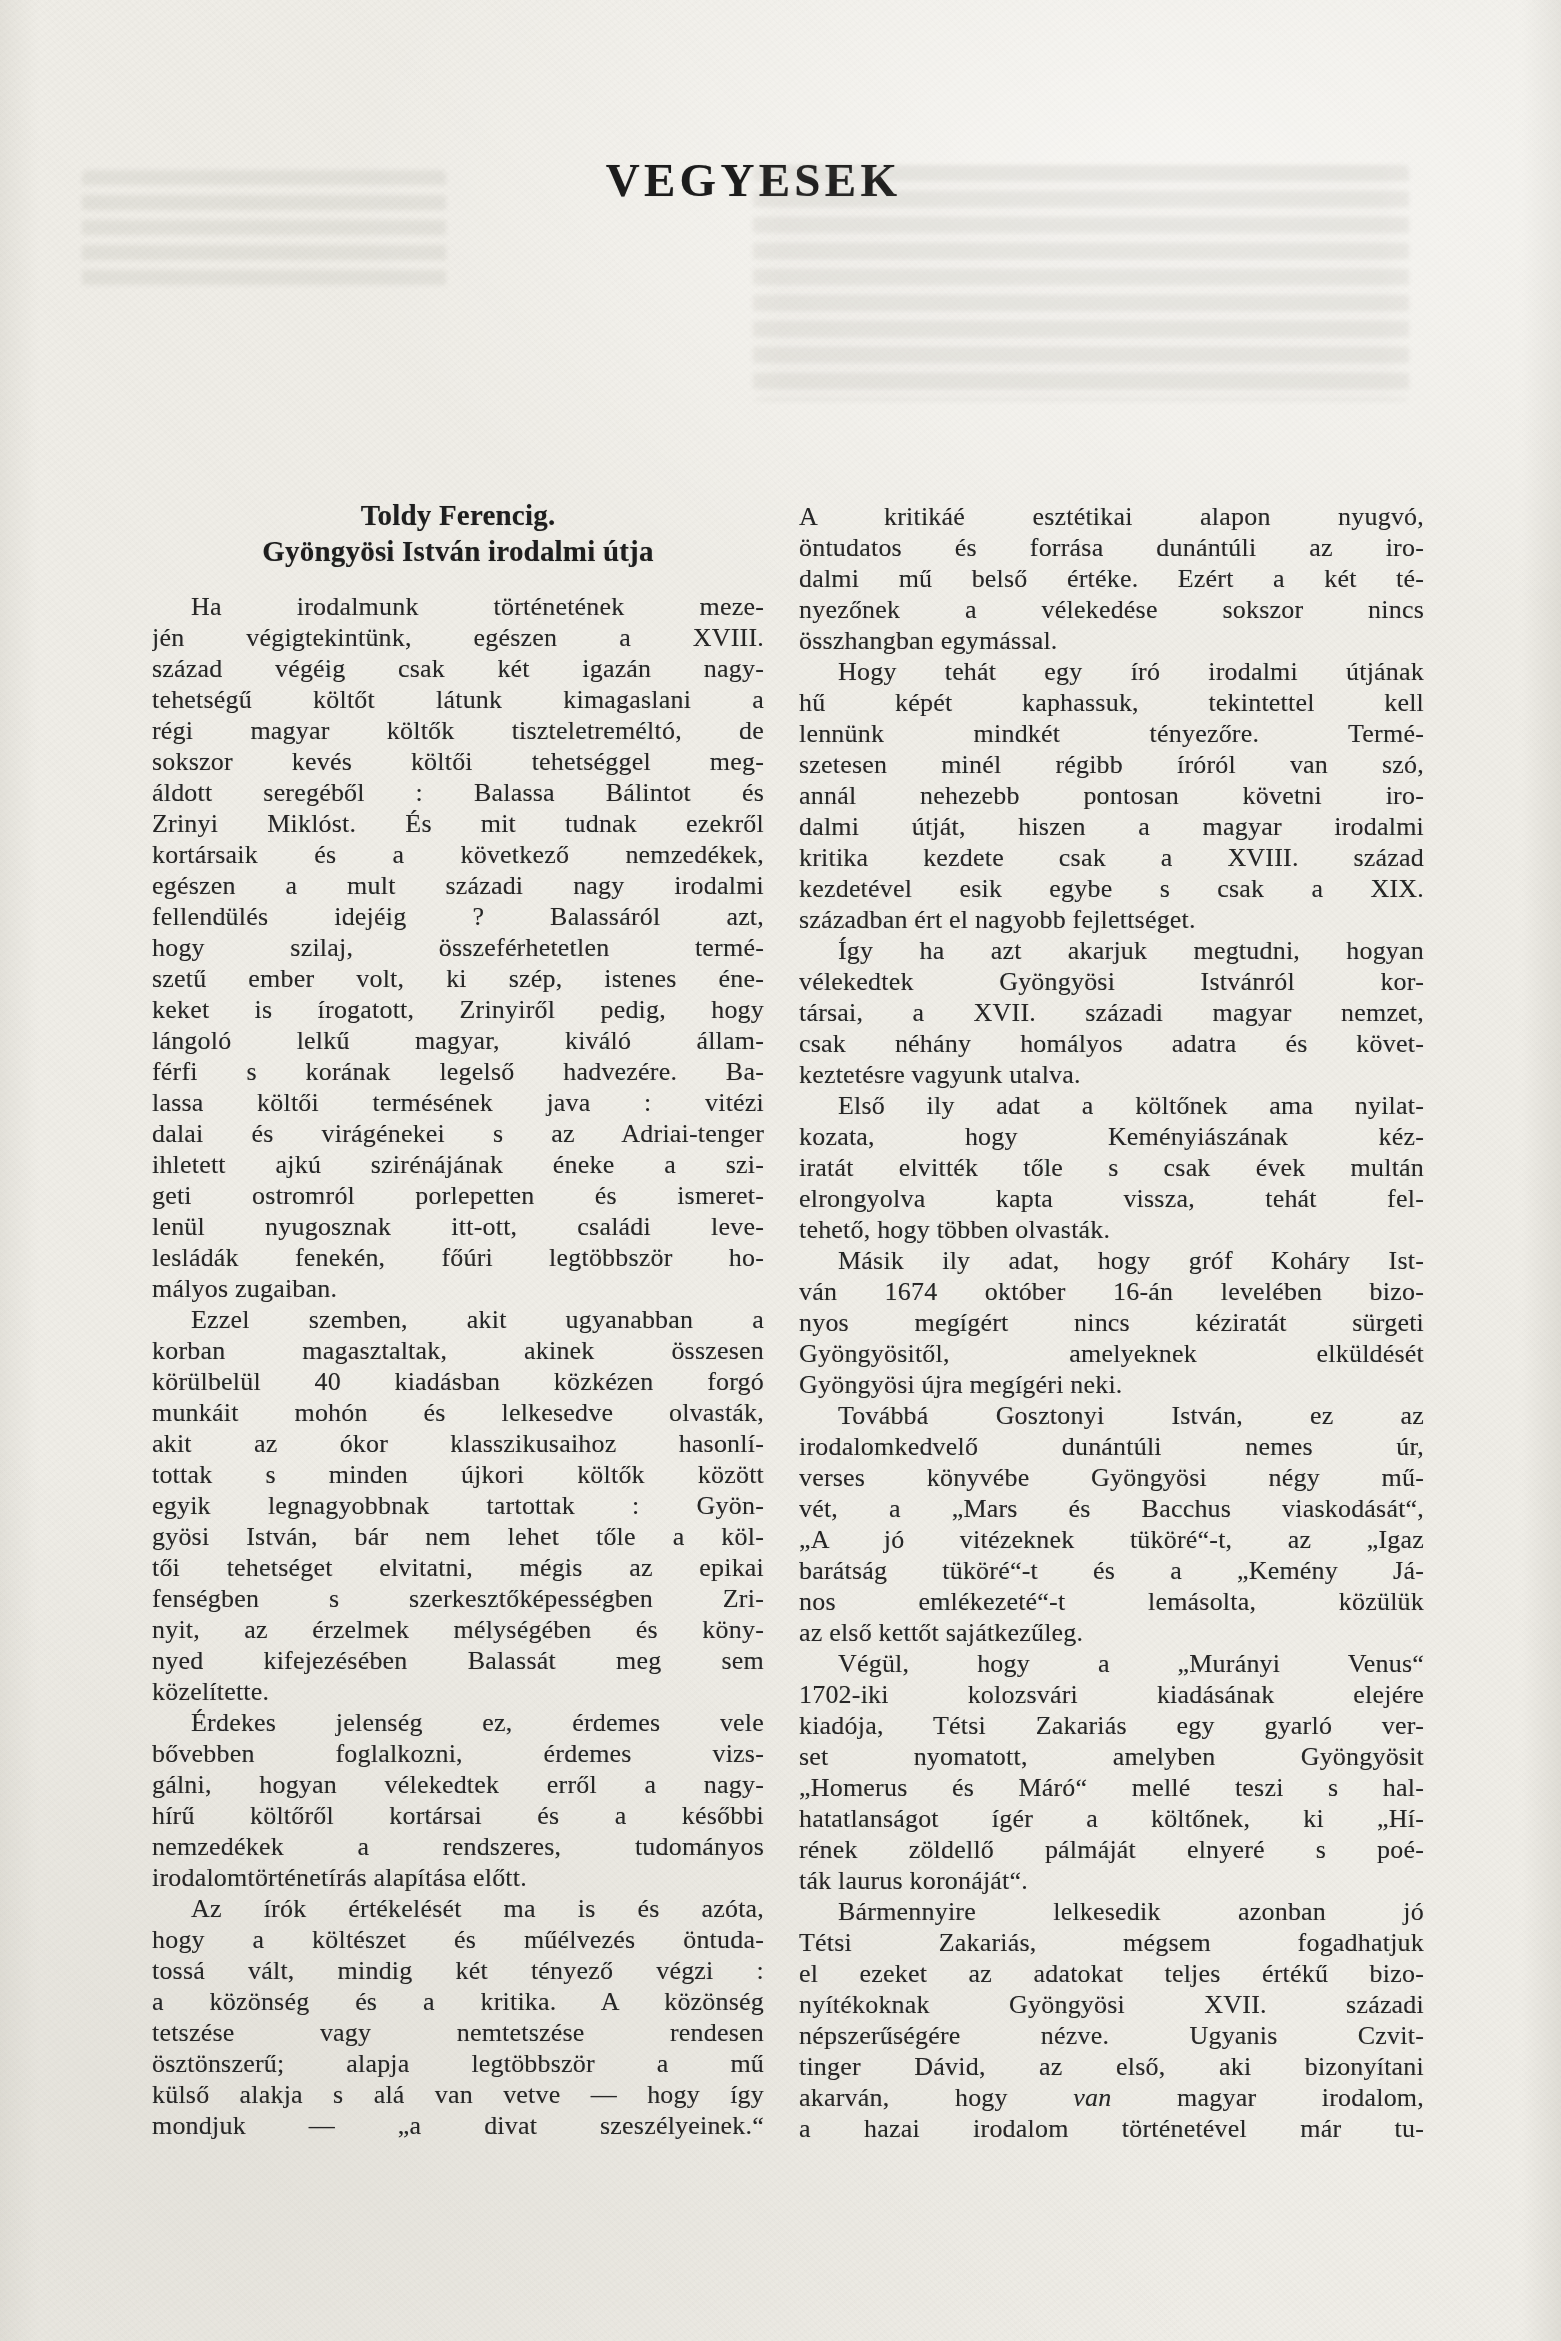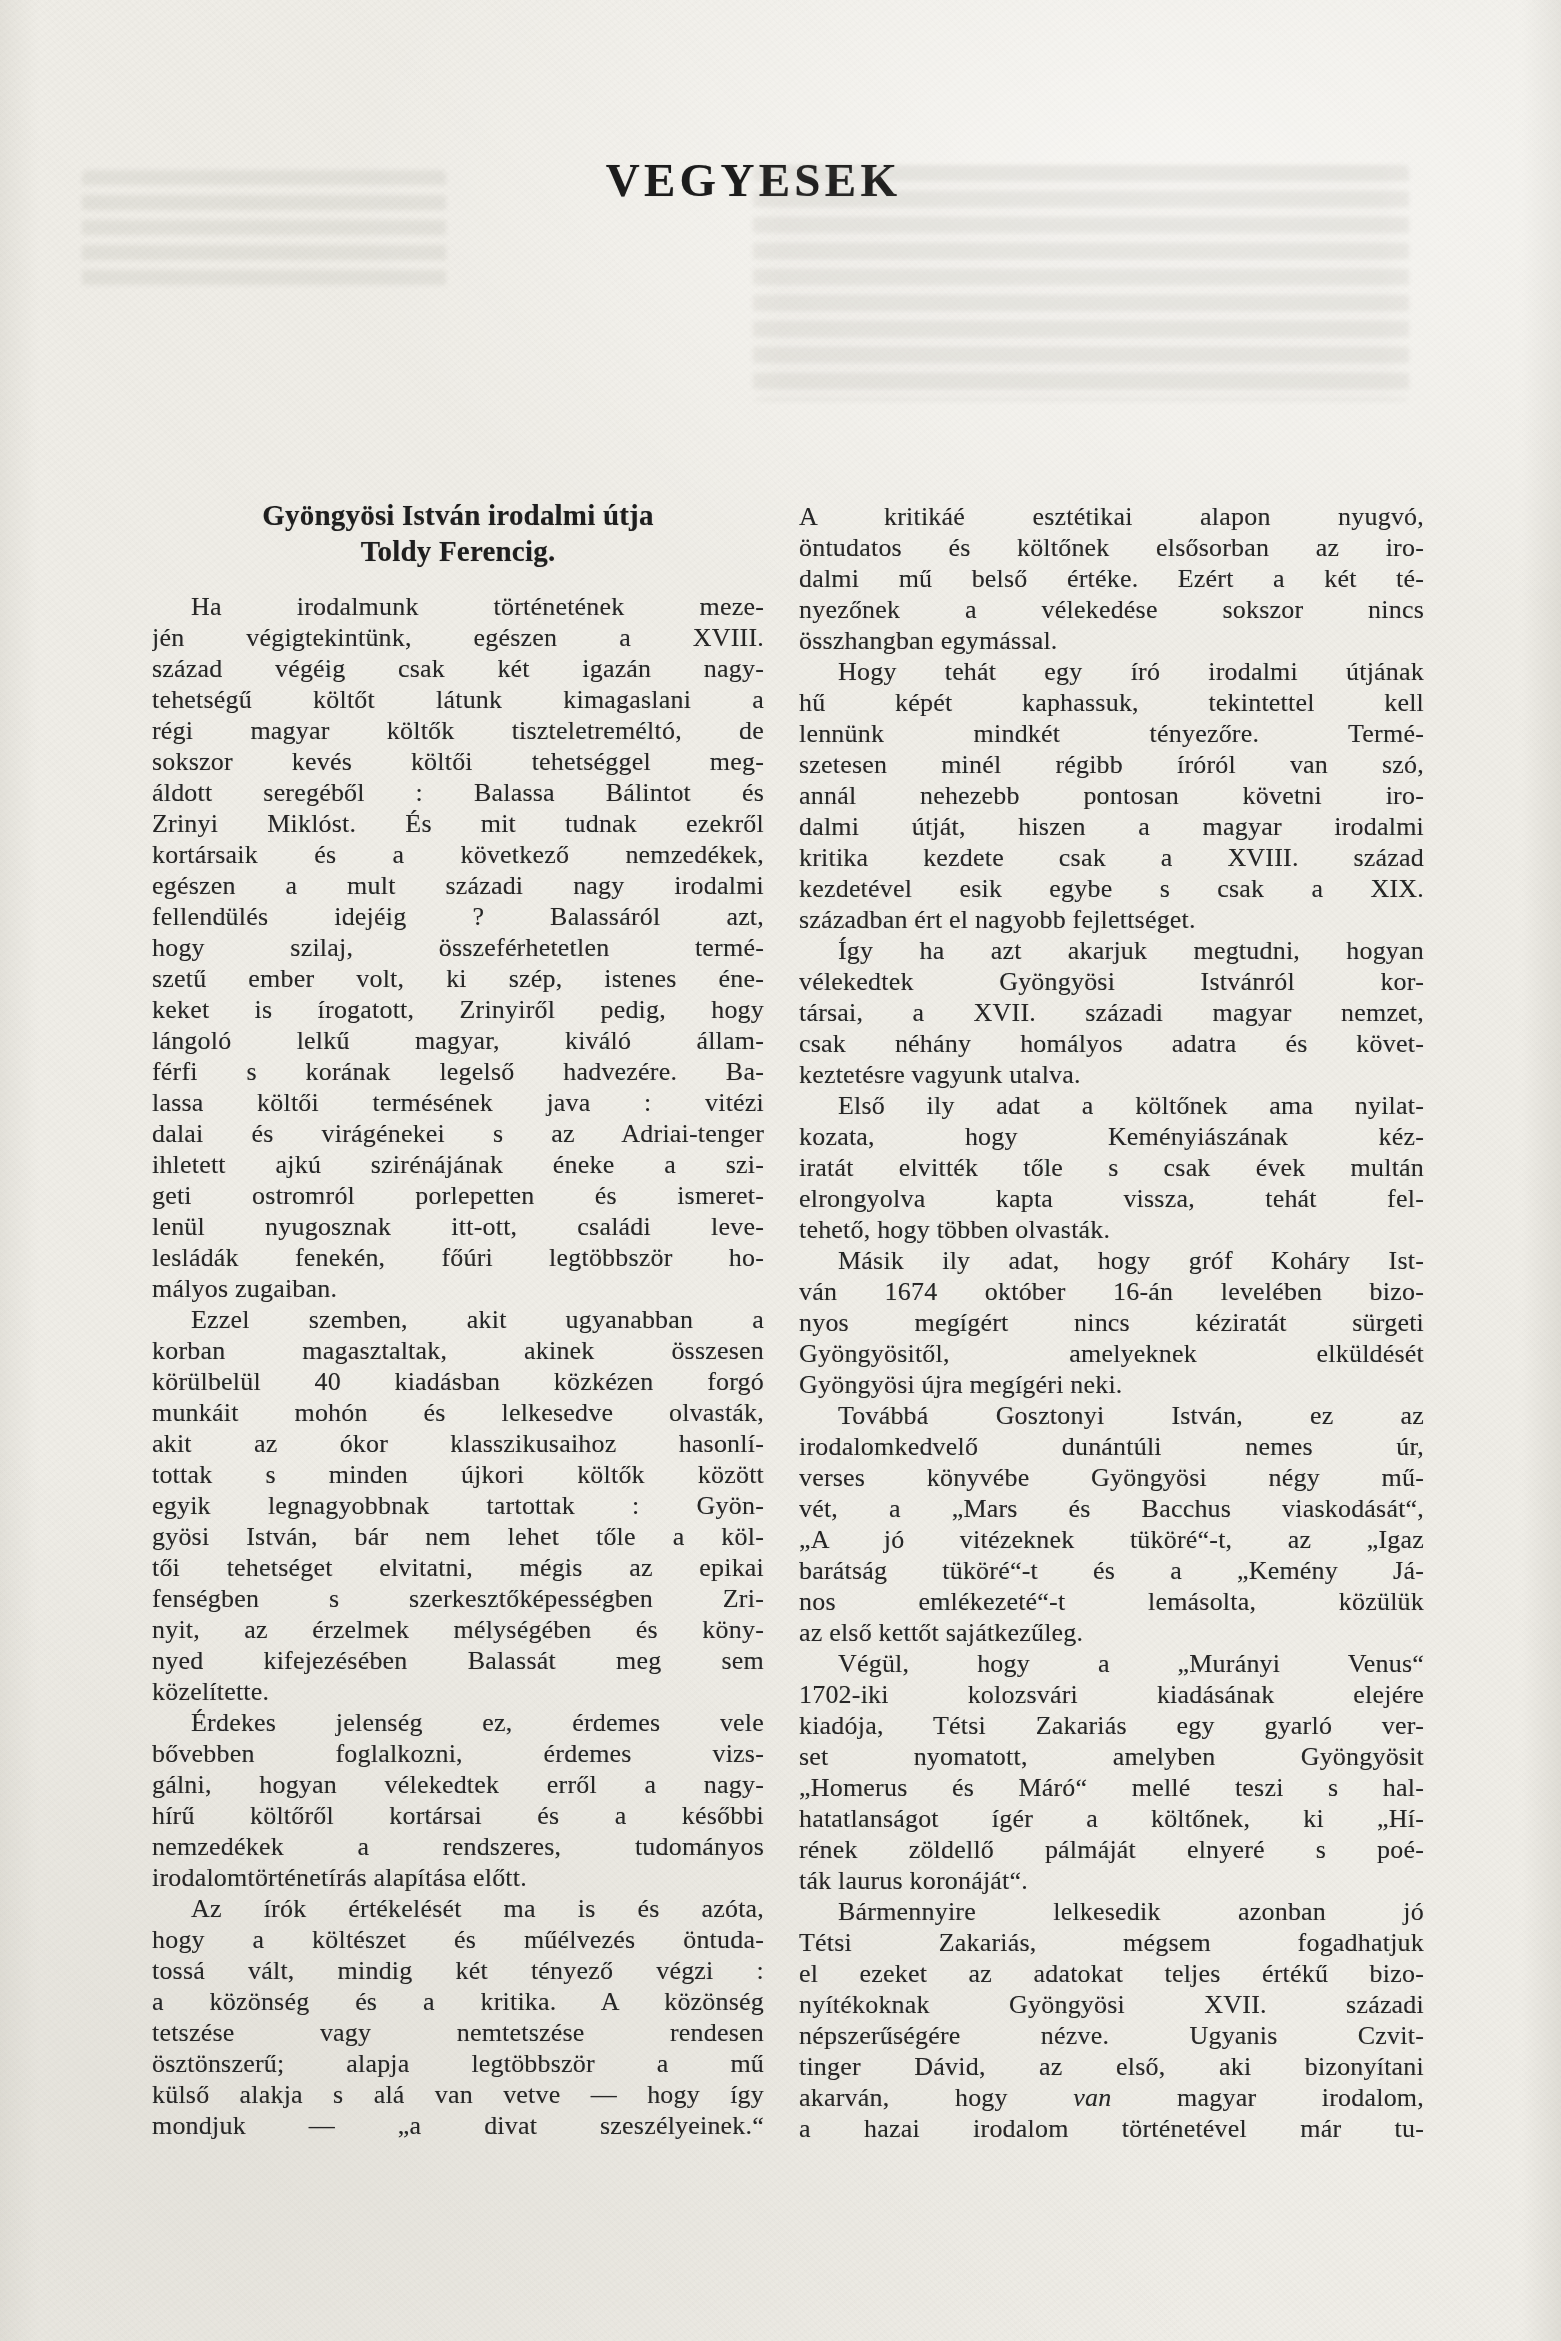--- a/index.html
+++ b/index.html
@@ -72,22 +72,22 @@
 
 <div class="page">
 
   <div class="page-title">VEGYESEK</div>
 
   <div class="ghost ghost-left"></div>
   <div class="ghost ghost-right"></div>
 
   <div class="column column-left">
     <div class="article-heading">
+      <div>Toldy Ferencig.</div>
       <div>Gyöngyösi István irodalmi útja</div>
-      <div>Toldy Ferencig.</div>
     </div>
     <div id="left-body">
         <div class="bline ind">Ha irodalmunk történetének meze-</div>
         <div class="bline">jén végigtekintünk, egészen a XVIII.</div>
         <div class="bline">század végéig csak két igazán nagy-</div>
         <div class="bline">tehetségű költőt látunk kimagaslani a</div>
         <div class="bline">régi magyar költők tiszteletreméltó, de</div>
         <div class="bline">sokszor kevés költői tehetséggel meg-</div>
         <div class="bline">áldott seregéből : Balassa Bálintot és</div>
         <div class="bline">Zrinyi Miklóst. És mit tudnak ezekről</div>
@@ -132,21 +132,21 @@
         <div class="bline">tetszése vagy nemtetszése rendesen</div>
         <div class="bline">ösztönszerű; alapja legtöbbször a mű</div>
         <div class="bline">külső alakja s alá van vetve — hogy így</div>
         <div class="bline">mondjuk — „a divat szeszélyeinek.“</div>
       </div>
   </div>
 
   <div class="column column-right">
     <div id="right-body">
         <div class="bline">A kritikáé esztétikai alapon nyugvó,</div>
-        <div class="bline">öntudatos és költőnek elsősorban az iro-</div>
+        <div class="bline">öntudatos és forrása dunántúli az iro-</div>
         <div class="bline">dalmi mű belső értéke. Ezért a két té-</div>
         <div class="bline">nyezőnek a vélekedése sokszor nincs</div>
         <div class="bline last">összhangban egymással.</div>
         <div class="bline ind">Hogy tehát egy író irodalmi útjának</div>
         <div class="bline">hű képét kaphassuk, tekintettel kell</div>
         <div class="bline">lennünk mindkét tényezőre. Termé-</div>
         <div class="bline">szetesen minél régibb íróról van szó,</div>
         <div class="bline">annál nehezebb pontosan követni iro-</div>
         <div class="bline">dalmi útját, hiszen a magyar irodalmi</div>
         <div class="bline">kritika kezdete csak a XVIII. század</div>

